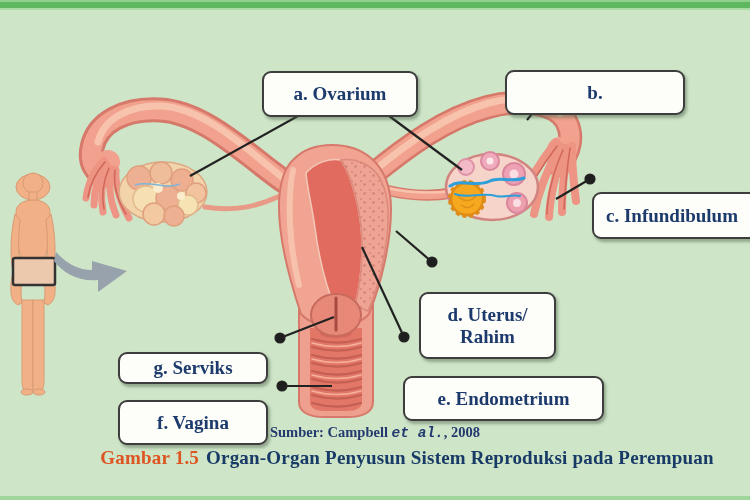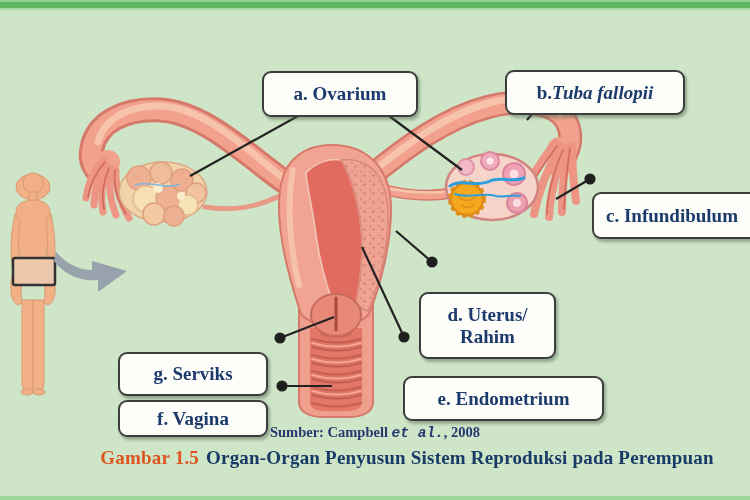--- a/index.html
+++ b/index.html
@@ -199,41 +199,40 @@
       <circle cx="282" cy="386" r="4.5"></circle>
     </g>
   </svg>
 
   <div class="label-box" style="left:262px;top:35px;width:156px;height:46px;">
     <span>a. Ovarium</span>
   </div>
 
   <div class="label-box" style="left:505px;top:34px;width:180px;height:45px;">
     <span>b. </span>
-      <span class="it">Tuba fallopii</span>
   </div>
 
   <div class="label-box" style="left:592px;top:156px;width:170px;height:47px;justify-content:flex-start;padding-left:12px;">
     <span>c. Infundibulum</span>
   </div>
 
   <div class="label-box" style="left:419px;top:256px;width:137px;height:67px;flex-direction:column;">
     <span>d. Uterus/</span>
     <span>Rahim</span>
   </div>
 
   <div class="label-box" style="left:403px;top:340px;width:201px;height:45px;">
     <span>e. Endometrium</span>
   </div>
 
-  <div class="label-box" style="left:118px;top:316px;width:150px;height:44px;">
+  <div class="label-box" style="left:118px;top:316px;width:150px;height:32px;">
     <span>g. Serviks</span>
   </div>
 
-  <div class="label-box" style="left:118px;top:364px;width:150px;height:37px;">
+  <div class="label-box" style="left:118px;top:364px;width:150px;height:45px;">
     <span>f. Vagina</span>
   </div>
 
   <div class="src-line">
     <span>Sumber: Campbell </span><span class="it">et al.</span><span>, 2008</span>
   </div>
 
   <div class="fig-caption">
     <span class="num">Gambar 1.5</span><span>Organ-Organ Penyusun  Sistem Reproduksi pada Perempuan</span>
   </div>

